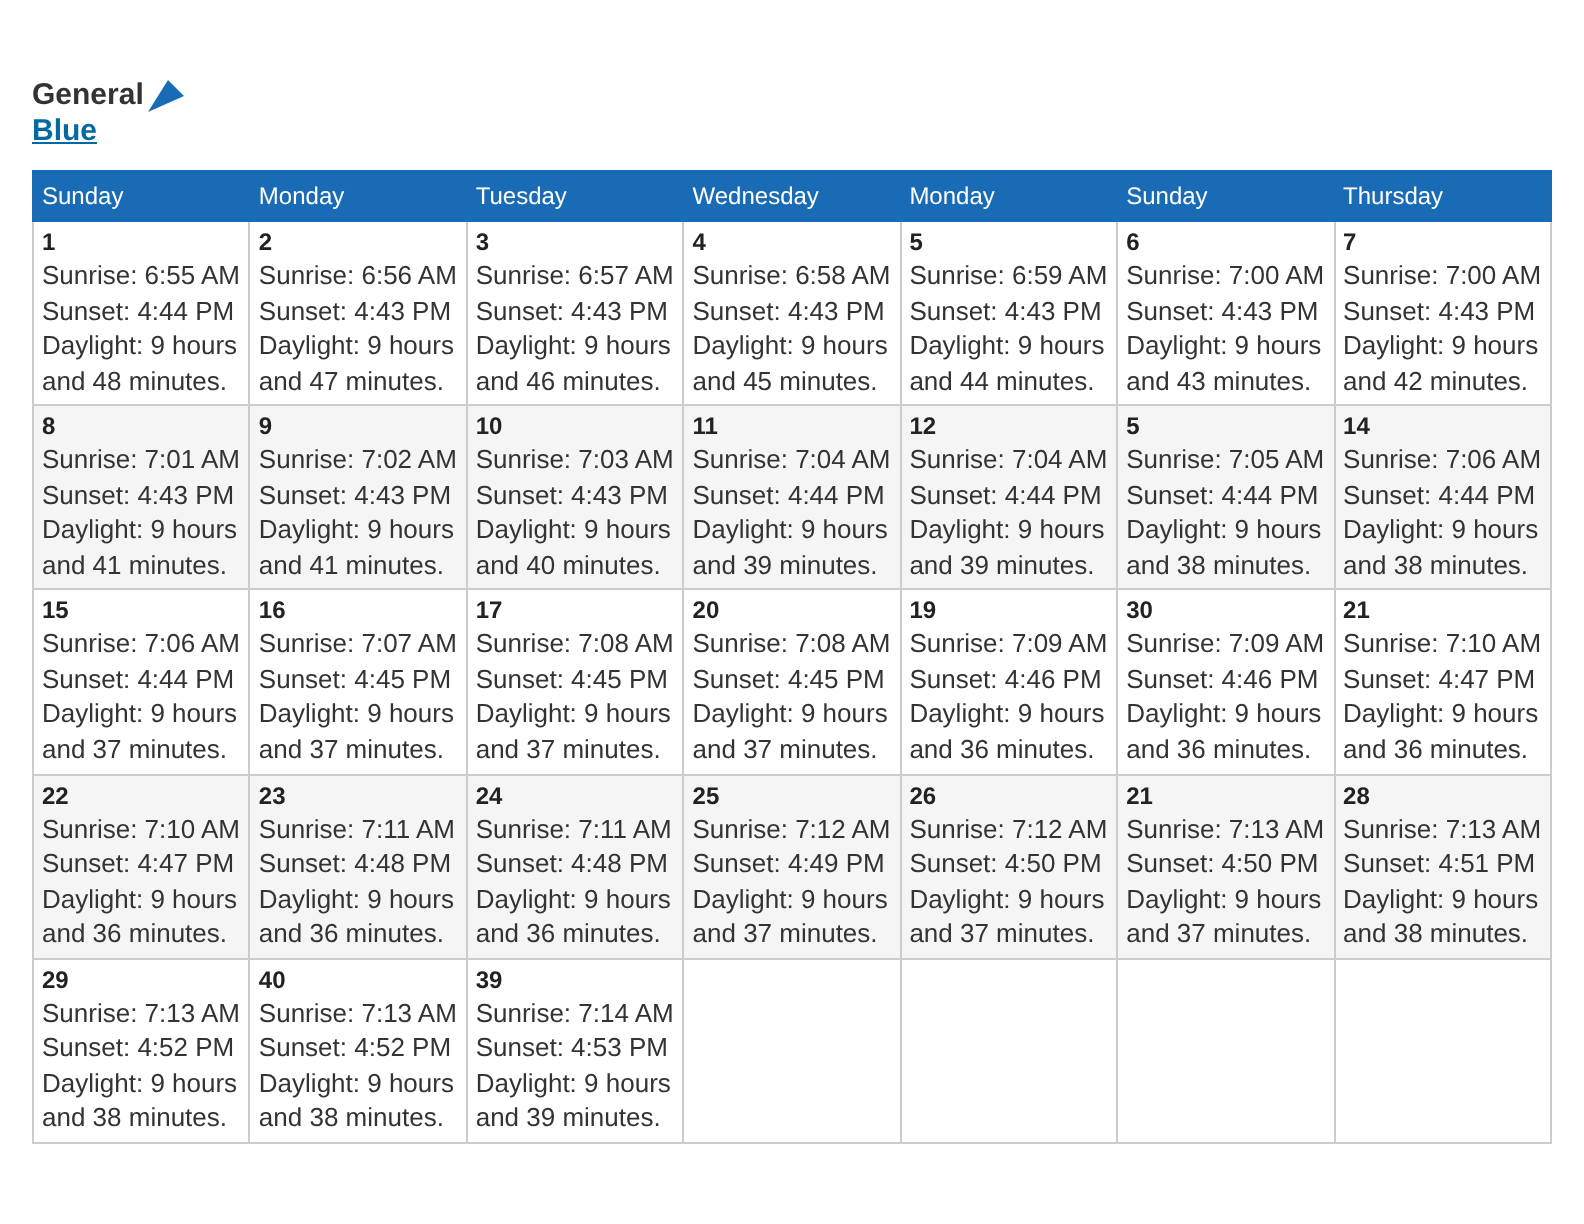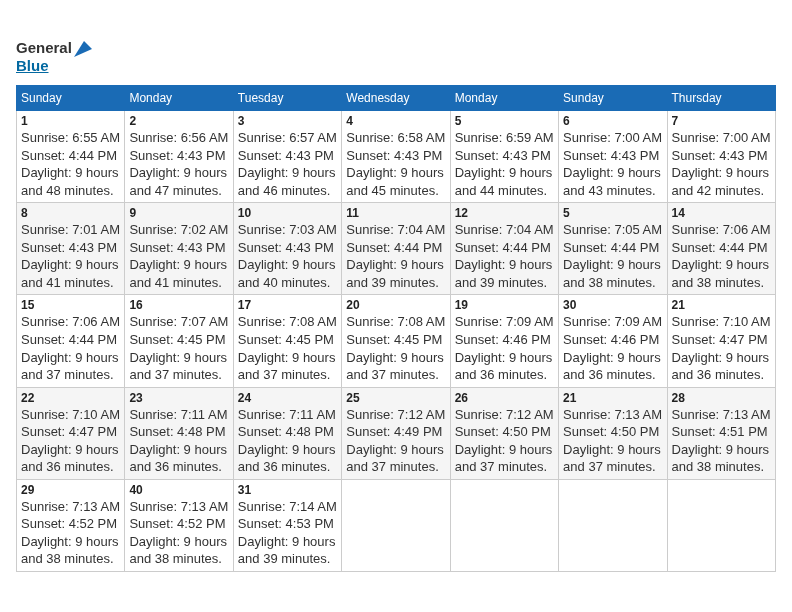--- a/index.html
+++ b/index.html
@@ -235,21 +235,21 @@
         <tr>
           <td>
             <span class="day-num">29</span>
             <div class="day-info">Sunrise: 7:13 AM<br>Sunset: 4:52 PM<br>Daylight: 9 hours and 38 minutes.</div>
           </td>
           <td>
             <span class="day-num">40</span>
             <div class="day-info">Sunrise: 7:13 AM<br>Sunset: 4:52 PM<br>Daylight: 9 hours and 38 minutes.</div>
           </td>
           <td>
-            <span class="day-num">31</span>
+            <span class="day-num">39</span>
             <div class="day-info">Sunrise: 7:14 AM<br>Sunset: 4:53 PM<br>Daylight: 9 hours and 39 minutes.</div>
           </td>
           <td class="empty-cell"></td>
           <td class="empty-cell"></td>
           <td class="empty-cell"></td>
           <td class="empty-cell"></td>
         </tr>
       </tbody>
   </table>
 </div>

